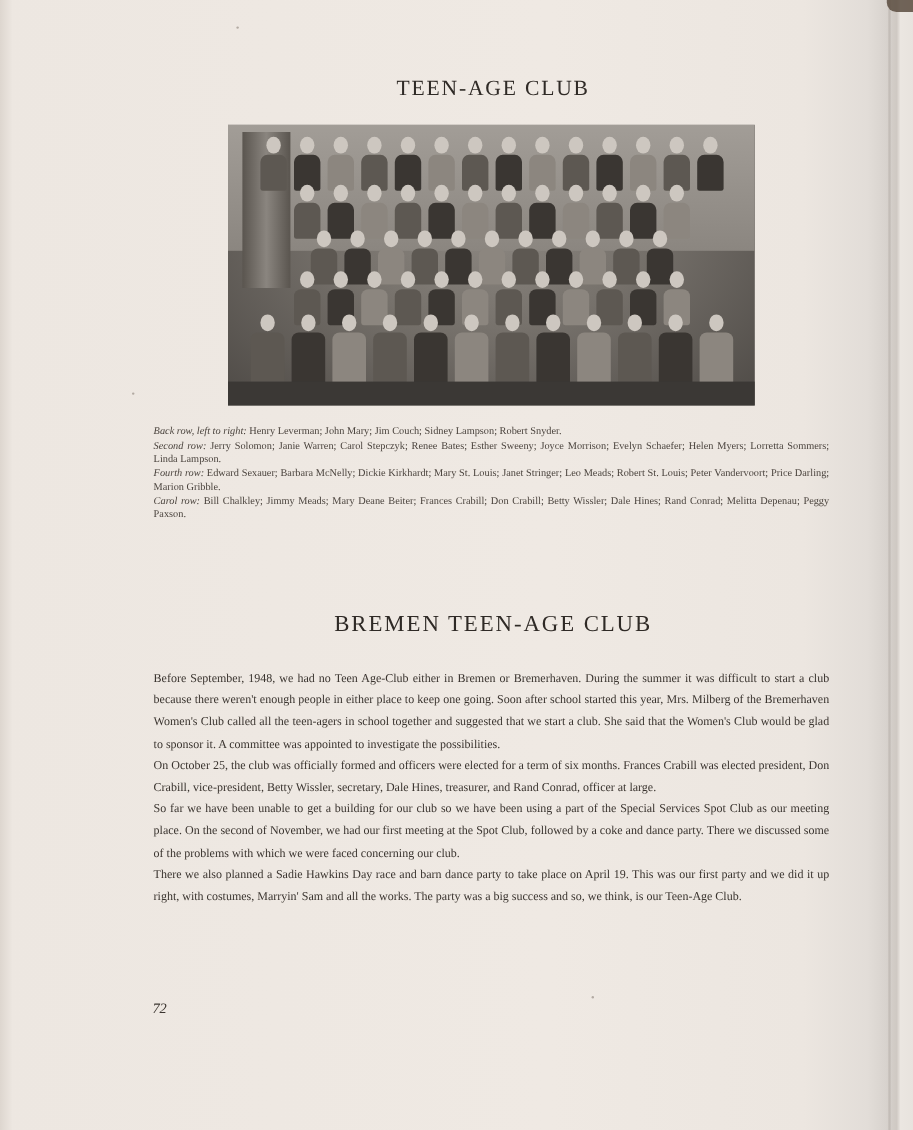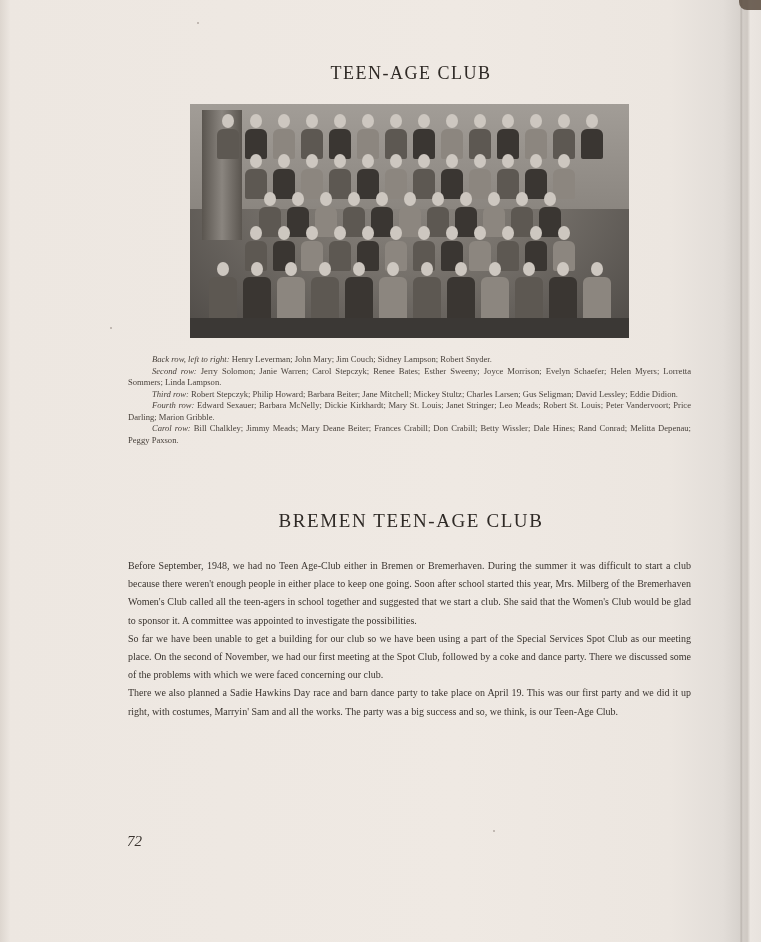--- a/index.html
+++ b/index.html
@@ -31,32 +31,32 @@
   .photo .row { position:absolute; left:0; width:100%; display:flex; justify-content:center; }
   .photo .p { width:22px; margin:0 3px; position:relative; }
   .photo .p .h { width:12px; height:14px; border-radius:50%; background:#cdc7c0; margin:0 auto; }
   .photo .p .b { width:22px; height:30px; background:#3f3b37; border-radius:6px 6px 2px 2px; margin-top:1px; }
   .photo .floor { position:absolute; left:0; bottom:0; width:100%; height:20px; background:#3b3835; }
   .caption {
     position:absolute; left:128px; top:354px; width:563px;
     font-size:8.6px; line-height:11.5px; color:#4a433d; text-align:justify;
   }
   .caption p { margin:0; }
-  .caption em { font-style:italic;margin-left:24px; }
+  .caption em { font-style:italic; }
   h2.heading {
     position:absolute; left:0; width:822px; top:510px; margin:0; text-align:center;
     font-weight:normal; font-size:19px; letter-spacing:1.6px; color:#2f2a26;
   }
   .body-text {
     position:absolute; left:128px; top:557px; width:563px;
     font-size:10px; line-height:18.2px; color:#3a342f; text-align:justify;
   }
   .body-text p { margin:0; }
   .page-number {
-    position:absolute; left:127px; top:833px; font-size:15px; font-style:italic; color:#3a342f;
+    position:absolute; left:127px; top:833px; font-size:12px; font-style:italic; color:#3a342f;
   }
   .specks { position:absolute; width:2px; height:2px; background:#8a8178; border-radius:50%; opacity:.6; }
 </style>
 </head>
 <body>
 
 <div class="page">
   <div class="left-edge"></div>
   <div class="binding"></div>
   <div class="corner"></div>
@@ -319,29 +319,29 @@
           <div class="h"></div>
           <div class="b" style="height: 52px; width: 28px; background: rgb(140, 134, 127);"></div>
         </div>
       </div>
     <div class="floor"></div>
   </div>
 
   <div class="caption">
     <p><em>Back row, left to right:</em> <span>Henry Leverman; John Mary; Jim Couch; Sidney Lampson; Robert Snyder.</span></p>
     <p><em>Second row:</em> <span>Jerry Solomon; Janie Warren; Carol Stepczyk; Renee Bates; Esther Sweeny; Joyce Morrison; Evelyn Schaefer; Helen Myers; Lorretta Sommers; Linda Lampson.</span></p>
-    <p><em>Third row:</em> <span>Robert Stepczyk; Philip Howard; Barbara Beiter; Jane Mitchell; Mickey Stultz; Charles Larsen; Gus Seligman; David Lessley; Eddie Didion.</span></p>
     <p><em>Fourth row:</em> <span>Edward Sexauer; Barbara McNelly; Dickie Kirkhardt; Mary St. Louis; Janet Stringer; Leo Meads; Robert St. Louis; Peter Vandervoort; Price Darling; Marion Gribble.</span></p>
     <p><em>Carol row:</em> <span>Bill Chalkley; Jimmy Meads; Mary Deane Beiter; Frances Crabill; Don Crabill; Betty Wissler; Dale Hines; Rand Conrad; Melitta Depenau; Peggy Paxson.</span></p>
   </div>
 
   <h2 class="heading">BREMEN TEEN-AGE CLUB</h2>
 
   <div class="body-text">
     <p>Before September, 1948, we had no Teen Age-Club either in Bremen or Bremerhaven. During the summer it was difficult to start a club because there weren't enough people in either place to keep one going. Soon after school started this year, Mrs. Milberg of the Bremerhaven Women's Club called all the teen-agers in school together and suggested that we start a club. She said that the Women's Club would be glad to sponsor it. A committee was appointed to investigate the possibilities.</p>
+    <p>On October 25, the club was officially formed and officers were elected for a term of six months. Frances Crabill was elected president, Don Crabill, vice-president, Betty Wissler, secretary, Dale Hines, treasurer, and Rand Conrad, officer at large.</p>
     <p>So far we have been unable to get a building for our club so we have been using a part of the Special Services Spot Club as our meeting place. On the second of November, we had our first meeting at the Spot Club, followed by a coke and dance party. There we discussed some of the problems with which we were faced concerning our club.</p>
     <p>There we also planned a Sadie Hawkins Day race and barn dance party to take place on April 19. This was our first party and we did it up right, with costumes, Marryin' Sam and all the works. The party was a big success and so, we think, is our Teen-Age Club.</p>
   </div>
 
   <div class="page-number">72</div>
 
   <div class="specks" style="left:110px;top:327px;"></div>
   <div class="specks" style="left:197px;top:22px;"></div>
   <div class="specks" style="left:493px;top:830px;"></div>
 </div>

